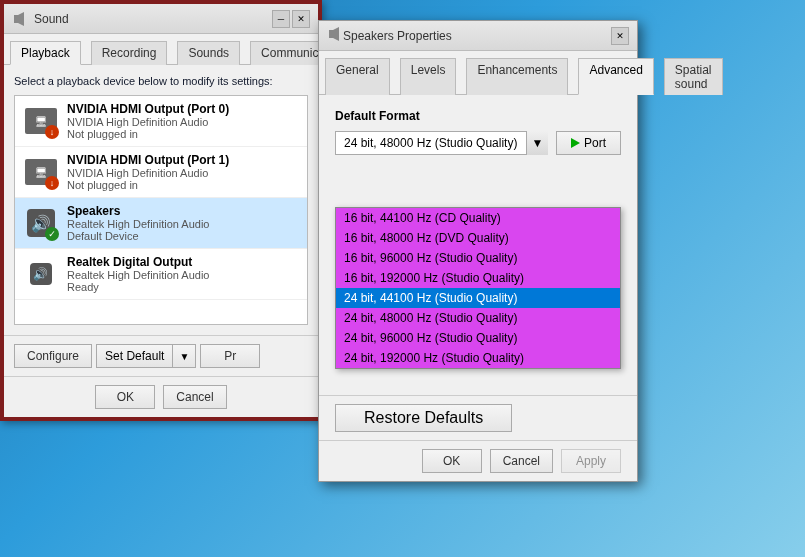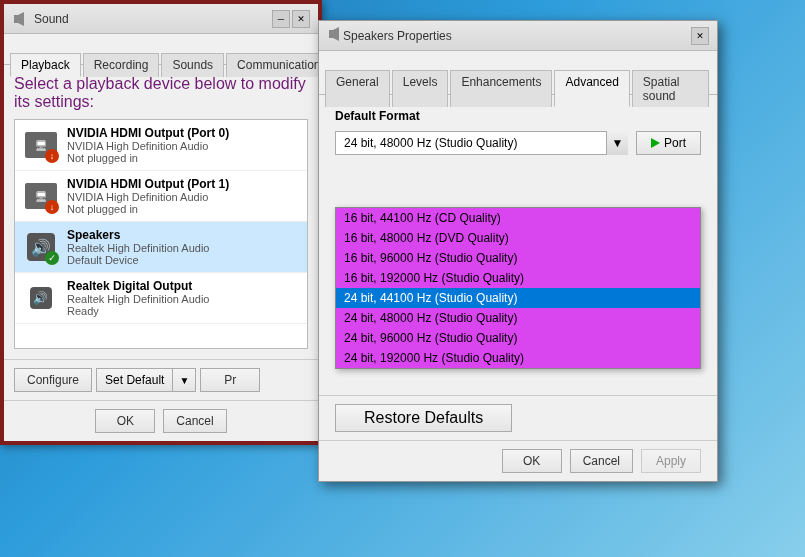--- a/index.html
+++ b/index.html
@@ -73,43 +73,43 @@
       padding: 6px 6px 0 6px;
       border-bottom: 1px solid #bbb;
     }
 
     .tab {
       padding: 4px 10px;
       border: 1px solid #bbb;
       border-bottom: none;
       background: #e0e0e0;
       cursor: pointer;
-      margin-right: 2px;
+      margin-right: 10px;
       font-size: 12px;
       color: #333;
       position: relative;
-      top: 13px;
+      top: 1px;
     }
 
     .tab.active {
       background: #f0f0f0;
       border-bottom: 1px solid #f0f0f0;
       z-index: 1;
       color: #000;
     }
 
     
     .window-content {
       padding: 10px;
       background: #f0f0f0;
     }
 
     .section-label {
-      font-size: 16px;
-      color: #701a75;
+      font-size: 11px;
+      color: #0f172a;
       margin-bottom: 8px;
     }
 
     .device-list {
       background: white;
       border: 1px solid #bbb;
       height: 230px;
       overflow-y: auto;
     }
 
@@ -227,21 +227,21 @@
       padding: 8px 10px;
       background: #f0f0f0;
       border-top: 1px solid #ccc;
     }
 
     
     .speakers-window {
       position: absolute;
       top: 20px;
       left: 318px;
-      width: 400px;
+      width: 320px;
       background: #f0f0f0;
       border: 1px solid #999;
       box-shadow: 4px 4px 12px rgba(0,0,0,0.5);
     }
 
     .speakers-titlebar {
       background: linear-gradient(to bottom, #e8e8e8, #d8d8d8);
       padding: 6px 8px;
       display: flex;
       align-items: center;

